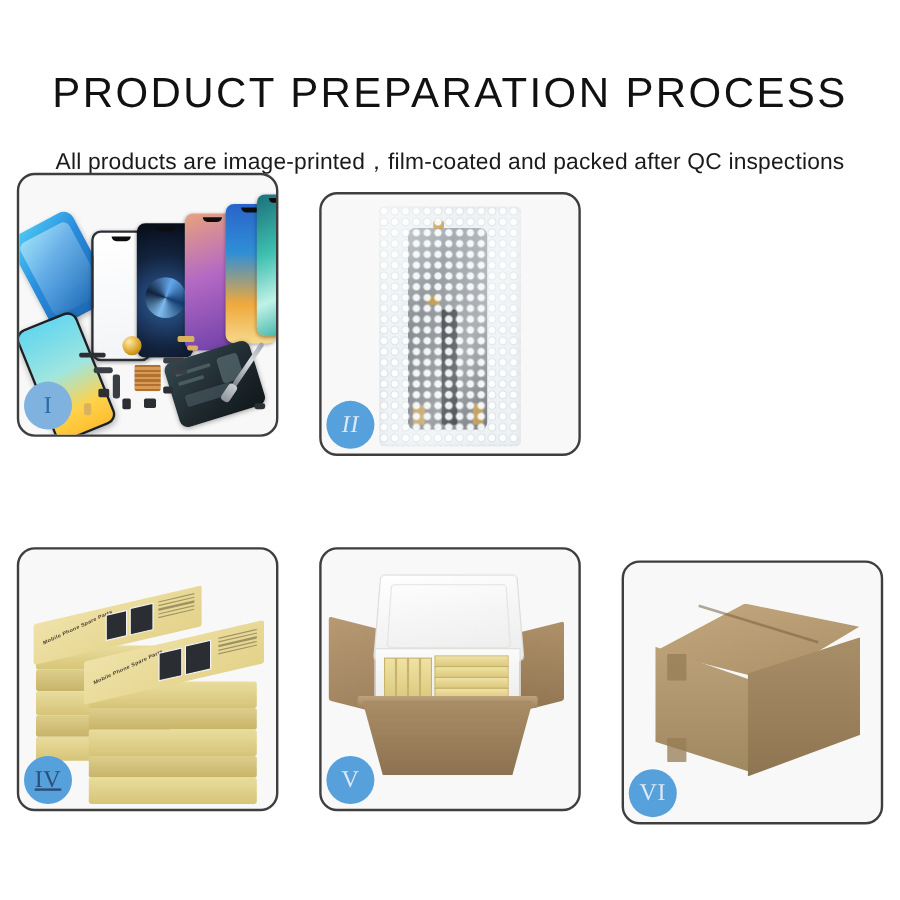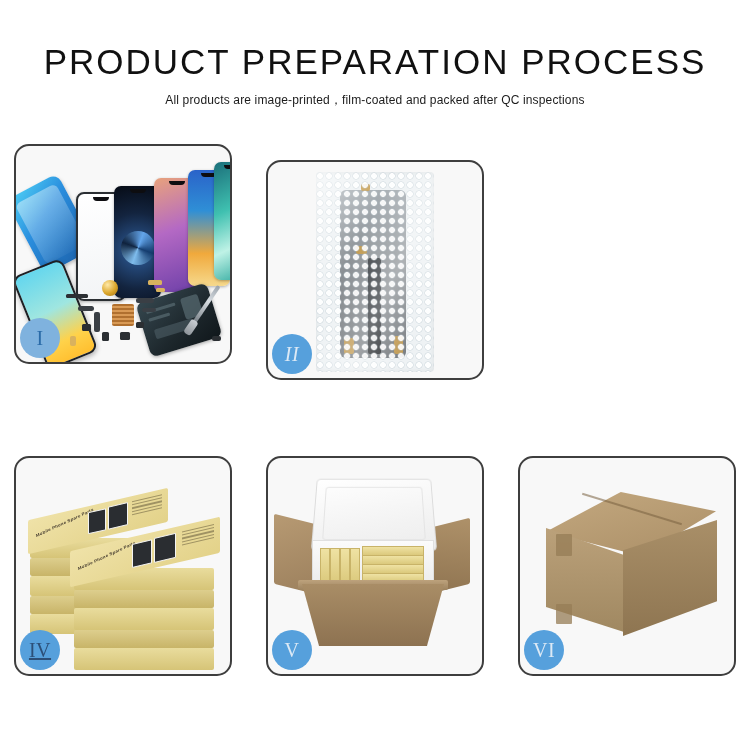--- a/index.html
+++ b/index.html
@@ -7,41 +7,41 @@
     width:750px;height:750px;background:#ffffff;
     font-family:"Liberation Sans","DejaVu Sans",sans-serif;
     overflow:hidden;position:relative;
   }
   .page{width:750px;height:750px;position:relative;}
 
   
   .header{position:absolute;left:0;top:0;width:750px;text-align:center;}
   .title{
     font-size:35px;letter-spacing:2.0px;font-weight:500;color:#111111;
-    margin:0;padding-top:44px;line-height:1.0;white-space:nowrap;
+    margin:16px;padding-top:44px;line-height:1.0;white-space:nowrap;
     font-family:"Liberation Sans","DejaVu Sans",sans-serif;
   }
   .subtitle{
-    font-size:12px;color:#1b1b1b;letter-spacing:0.15px;
+    font-size:19px;color:#1b1b1b;letter-spacing:0.15px;
     margin:0;padding-top:15px;line-height:1.0;white-space:nowrap;
   }
 
   
   .grid{position:absolute;left:14px;top:144px;width:722px;height:532px;}
   .panel{
     position:absolute;width:218px;height:220px;
     border:2.5px solid #3e3e3e;border-radius:15px;
     background:#f8f8f8;overflow:hidden;box-sizing:border-box;
   }
   .p1{left:0px;  top:0px;}
   .p2{left:252px;top:16px;font-style:italic;}
   .p3{left:504px;top:0px;}
   .p4{left:0px;  top:312px;}
   .p5{left:252px;top:312px;}
-  .p6{left:504px;top:312px;}
+  .p6{left:504px;top:323px;}
   .stage{position:absolute;inset:0;overflow:hidden;}
 
   
   .badge{
     position:absolute;left:4px;bottom:4px;width:40px;height:40px;
     border-radius:50%;background:#56a0dc;
     display:flex;align-items:center;justify-content:center;
     font-family:"Liberation Serif","DejaVu Serif",serif;
     font-size:20px;color:#dce9f5;letter-spacing:0.5px;z-index:9;
   }

